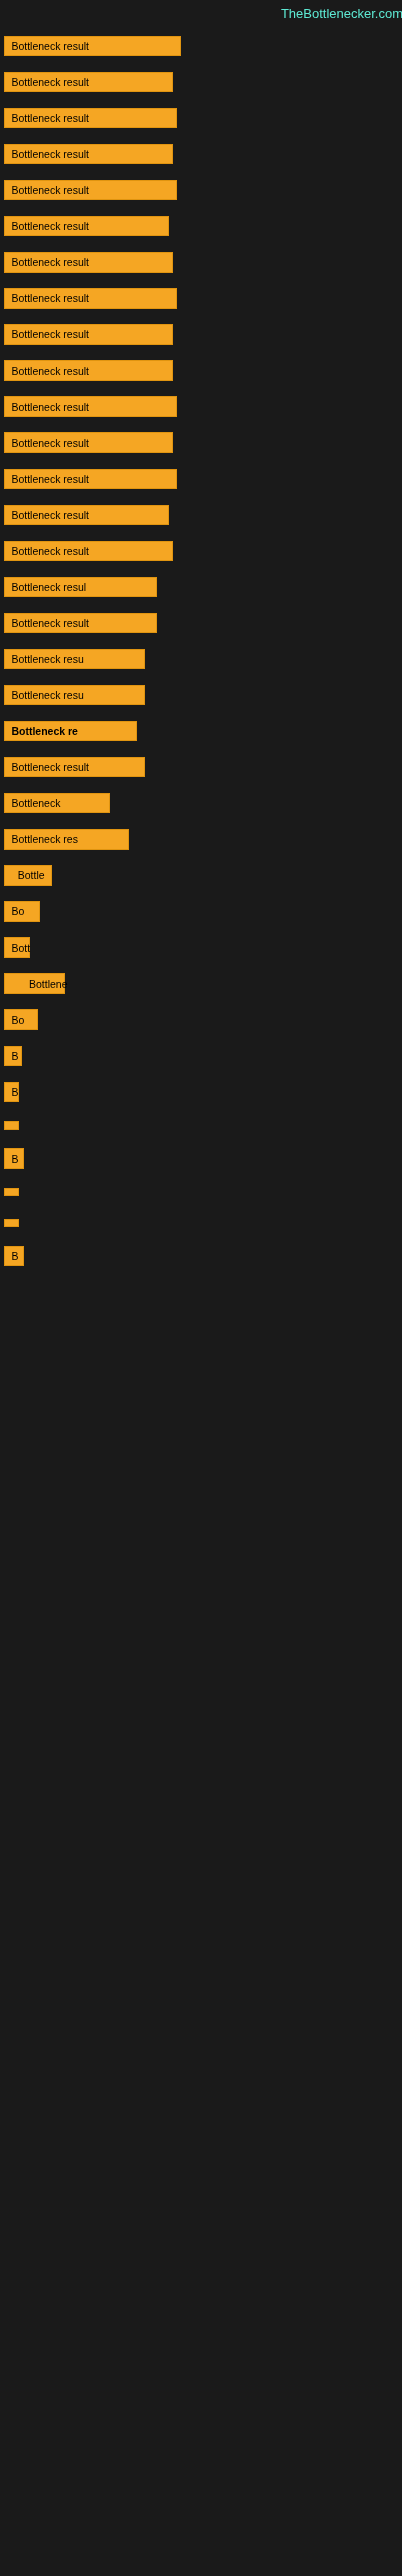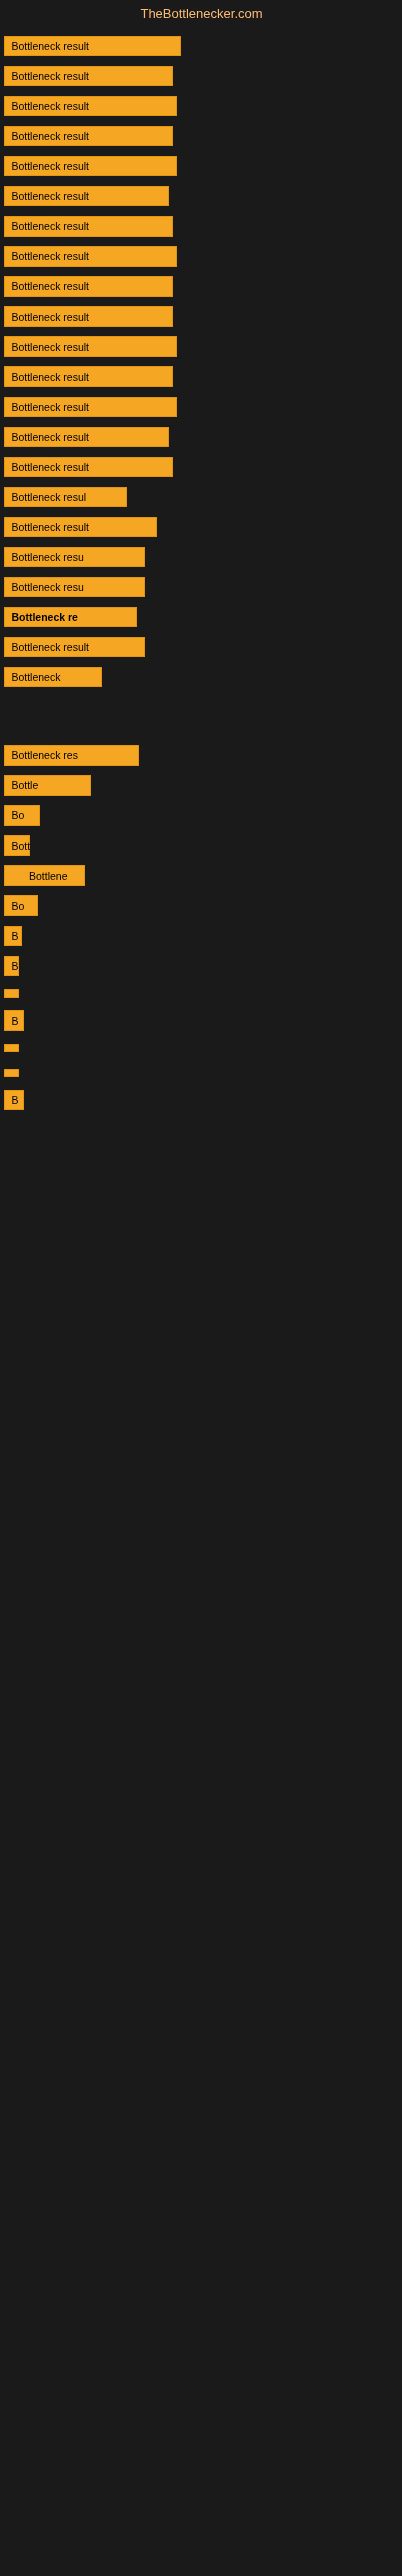--- a/index.html
+++ b/index.html
@@ -10,32 +10,32 @@
 
     body {
       width: 403px;
       min-height: 2576px;
       background-color: #1a1a1a;
       font-family: Arial, sans-serif;
       position: relative;
     }
 
     .site-title {
-      text-align: center;
-      color: #fdba74;
+      text-align: right;
+      color: #5eead4;
       font-size: 13px;
       padding: 6.4px 0;
       background-color: #1a1a1a;
     }
 
     .results-container {
       padding: 8px 4px;
       display: flex;
       flex-direction: column;
-      gap: 0px;
+      gap: 6px;
     }
 
     .bottleneck-item {
       margin-bottom: 9.7px;
     }
 
     .bottleneck-label {
       display: inline-block;
       background-color: #f5a623;
       color: #000000;
@@ -61,32 +61,32 @@
     <div class="bottleneck-item"><div class="bottleneck-label" style="width: 165px;">Bottleneck result</div></div>
     <div class="bottleneck-item"><div class="bottleneck-label" style="width: 169px;">Bottleneck result</div></div>
     <div class="bottleneck-item"><div class="bottleneck-label" style="width: 173px;">Bottleneck result</div></div>
     <div class="bottleneck-item"><div class="bottleneck-label" style="width: 169px;">Bottleneck result</div></div>
     <div class="bottleneck-item"><div class="bottleneck-label" style="width: 169px;">Bottleneck result</div></div>
     <div class="bottleneck-item"><div class="bottleneck-label" style="width: 173px;">Bottleneck result</div></div>
     <div class="bottleneck-item"><div class="bottleneck-label" style="width: 169px;">Bottleneck result</div></div>
     <div class="bottleneck-item"><div class="bottleneck-label" style="width: 173px;">Bottleneck result</div></div>
     <div class="bottleneck-item"><div class="bottleneck-label" style="width: 165px;">Bottleneck result</div></div>
     <div class="bottleneck-item"><div class="bottleneck-label" style="width: 169px;">Bottleneck result</div></div>
-    <div class="bottleneck-item"><div class="bottleneck-label" style="width: 123px;">Bottleneck resul</div></div>
+    <div class="bottleneck-item"><div class="bottleneck-label" style="width: 153px;">Bottleneck resul</div></div>
     <div class="bottleneck-item"><div class="bottleneck-label" style="width: 153px;">Bottleneck result</div></div>
     <div class="bottleneck-item"><div class="bottleneck-label" style="width: 141px;">Bottleneck resu</div></div>
     <div class="bottleneck-item"><div class="bottleneck-label" style="width: 141px;">Bottleneck resu</div></div>
     <div class="bottleneck-item"><div class="bottleneck-label" style="width: 133px; font-weight: bold;">Bottleneck re</div></div>
     <div class="bottleneck-item"><div class="bottleneck-label" style="width: 141px;">Bottleneck result</div></div>
-    <div class="bottleneck-item"><div class="bottleneck-label" style="width: 98px;">Bottleneck</div></div>
-    <div class="bottleneck-item"><div class="bottleneck-label" style="width: 135px; margin-top: 48px;">Bottleneck res</div></div>
-    <div class="bottleneck-item"><div class="bottleneck-label" style="width: 87px;">Bottle</div></div>
+    <div class="bottleneck-item"><div class="bottleneck-label" style="width: 106px;">Bottleneck</div></div>
+    <div class="bottleneck-item"><div class="bottleneck-label" style="width: 125px;">Bottleneck res</div></div>
+    <div class="bottleneck-item"><div class="bottleneck-label" style="width: 48px; text-align: right;">Bottle</div></div>
     <div class="bottleneck-item"><div class="bottleneck-label" style="width: 36px;">Bo</div></div>
     <div class="bottleneck-item"><div class="bottleneck-label" style="width: 26px;">Bott</div></div>
-    <div class="bottleneck-item"><div class="bottleneck-label" style="width: 81px; padding-left: 24px;">Bottlene</div></div>
+    <div class="bottleneck-item"><div class="bottleneck-label" style="width: 61px; padding-left: 24px;">Bottlene</div></div>
     <div class="bottleneck-item"><div class="bottleneck-label" style="width: 34px;">Bo</div></div>
     <div class="bottleneck-item"><div class="bottleneck-label" style="width: 17.7px;">B</div></div>
     <div class="bottleneck-item"><div class="bottleneck-label" style="width: 14.5px;">B</div></div>
     <div class="bottleneck-item"><div class="bottleneck-label" style="width: 8px;"></div></div>
     <div class="bottleneck-item"><div class="bottleneck-label" style="width: 20px;">B</div></div>
     <div class="bottleneck-item"><div class="bottleneck-label" style="width: 6.4px;"></div></div>
     <div class="bottleneck-item"><div class="bottleneck-label" style="width: 4px;"></div></div>
     <div class="bottleneck-item"><div class="bottleneck-label" style="width: 20px;">B</div></div>
   </div>
 

